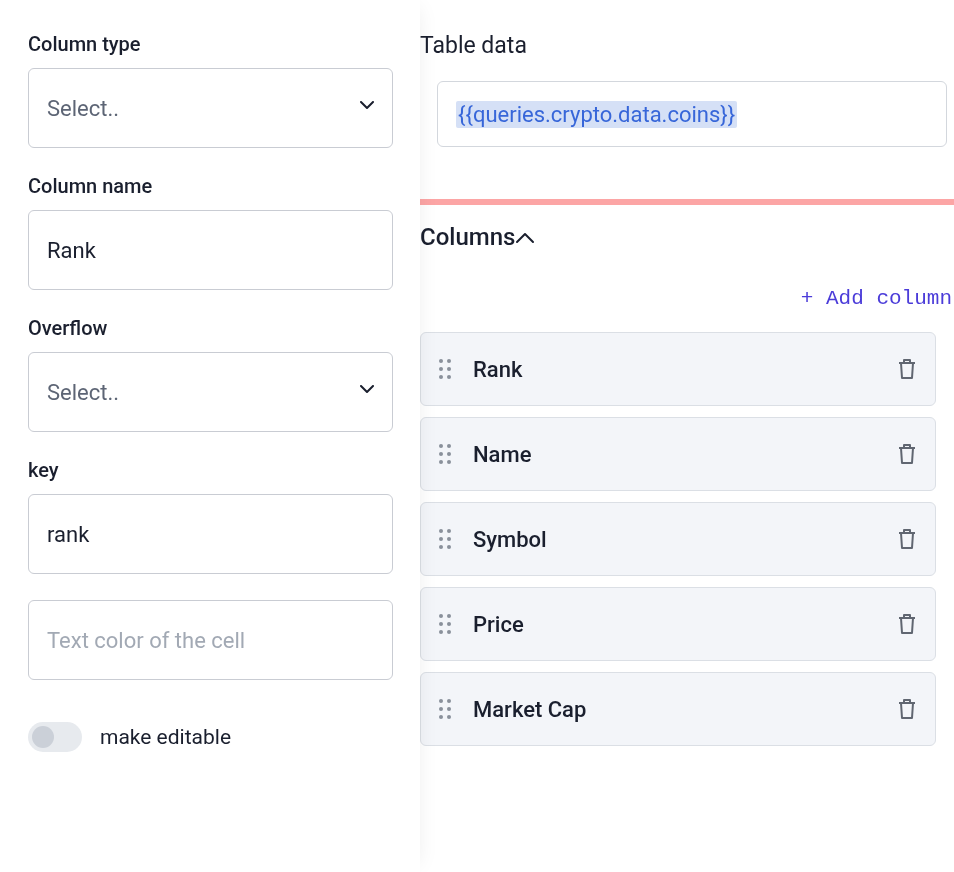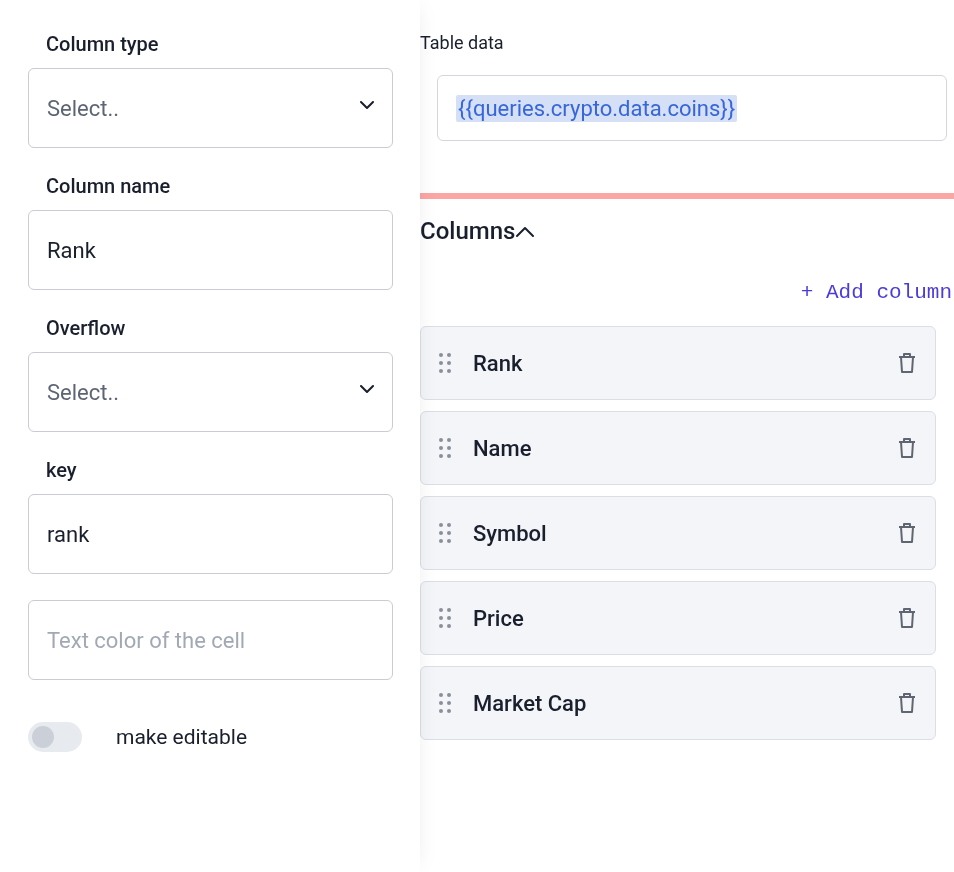--- a/index.html
+++ b/index.html
@@ -28,21 +28,20 @@
     }
     .field-group {
       margin-bottom: 26px;
     }
     .field-label {
       font-size: 20px;
       font-weight: 500;
       color: #1a1f2e;
       margin-bottom: 12px;
       display: block;
-      margin-left: 18px;
     }
     .select-box, .text-input {
       width: 365px;
       height: 80px;
       border: 1px solid #c9ccd3;
       border-radius: 6px;
       padding: 0 18px;
       font-size: 22px;
       color: #1a1f2e;
       background: #fff;
@@ -63,21 +62,21 @@
       outline: none;
       font-size: 22px;
       width: 100%;
       color: #1a1f2e;
       font-family: inherit;
     }
     .text-input input::placeholder { color: #a2a9b4; }
     .toggle-row {
       display: flex;
       align-items: center;
-      gap: 34px;
+      gap: 18px;
       margin-top: 42px;
     }
     .toggle {
       width: 54px;
       height: 30px;
       background: #e7eaee;
       border-radius: 999px;
       position: relative;
       cursor: pointer;
     }
@@ -93,21 +92,21 @@
     .toggle-label {
       font-size: 21px;
       color: #1a1f2e;
     }
 
     
     .right-inner {
       padding-left: 0;
     }
     .r-field-label {
-      font-size: 18px;
+      font-size: 23px;
       font-weight: 400;
       color: #1a1f2e;
       margin-bottom: 22px;
       padding-left: 0;
     }
     .binding-box {
       margin-left: 17px;
       width: 510px;
       height: 66px;
       border: 1px solid #d3d7dd;

